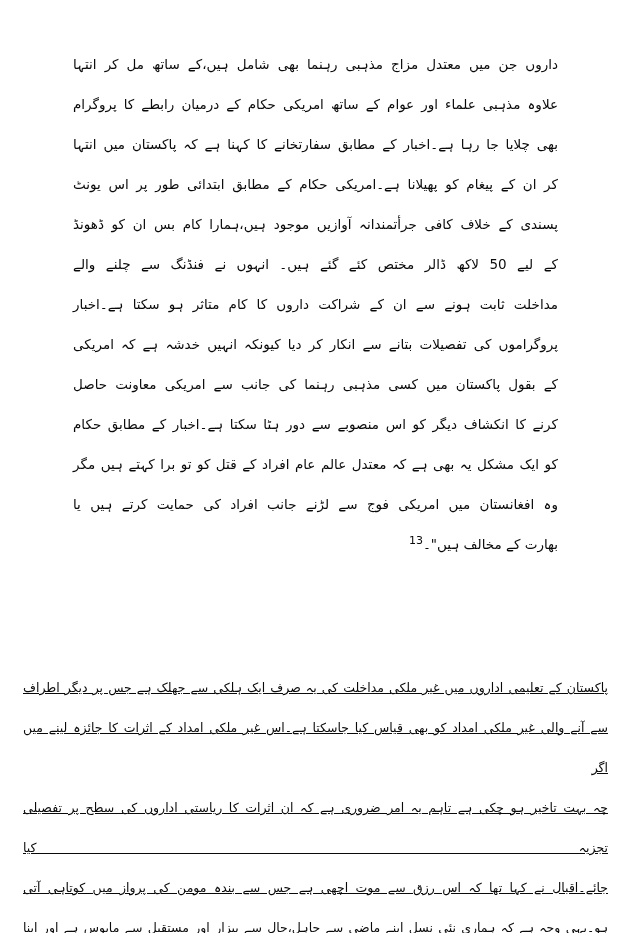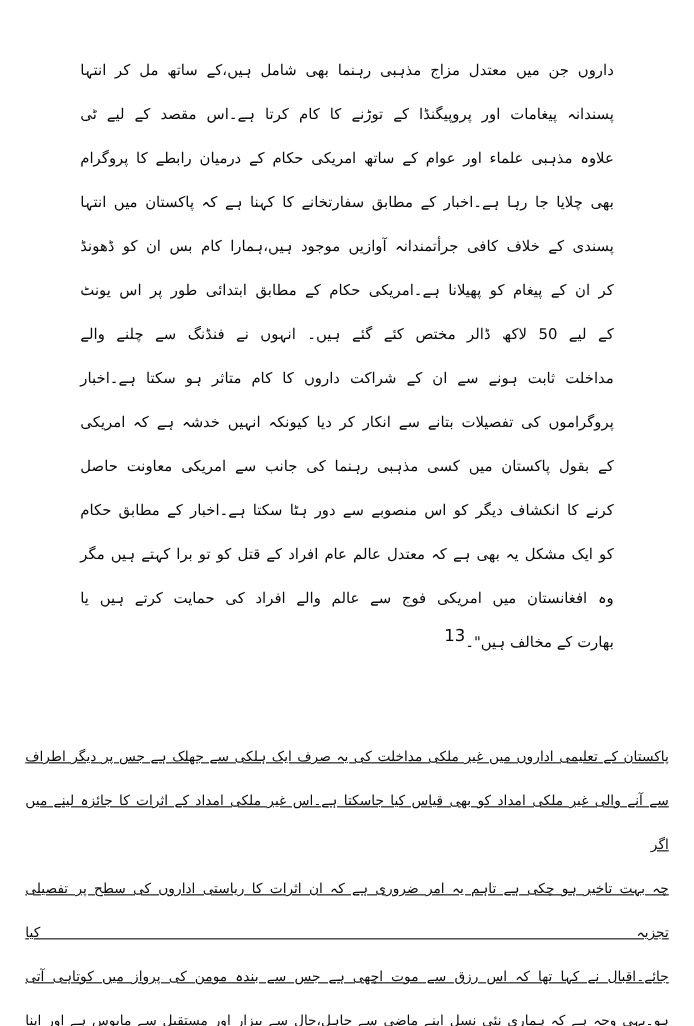--- a/index.html
+++ b/index.html
@@ -48,45 +48,44 @@
     font-size: 12.5px;
   }
   .body-block .line {
     line-height: 40px;
     text-align: justify;
     text-align-last: justify;
     word-spacing: 1px;
     text-decoration: underline;
   }
   sup.footnote-ref {
-    font-size: 15px;
+    font-size: 11px;
     vertical-align: super;
     letter-spacing: 0;
     line-height: 0;
   }
 </style>
 </head>
 <body>
 
 <div class="page">
 
   <div class="quote-block">
     <div class="line">داروں جن میں معتدل مزاج مذہبی رہنما بھی شامل ہیں،کے ساتھ مل کر انتہا</div>
-    <div class="line">پسندانہ پیغامات اور پروپیگنڈا کے توڑنے کا کام کرتا ہے۔اس مقصد کے لیے ٹی</div>
     <div class="line">علاوہ مذہبی علماء اور عوام کے ساتھ امریکی حکام کے درمیان رابطے کا پروگرام</div>
     <div class="line">بھی چلایا جا رہا ہے۔اخبار کے مطابق سفارتخانے کا کہنا ہے کہ پاکستان میں انتہا</div>
+    <div class="line">کر ان کے پیغام کو پھیلانا ہے۔امریکی حکام کے مطابق ابتدائی طور پر اس یونٹ</div>
     <div class="line">پسندی کے خلاف کافی جرأتمندانہ آوازیں موجود ہیں،ہمارا کام بس ان کو ڈھونڈ</div>
-    <div class="line">کر ان کے پیغام کو پھیلانا ہے۔امریکی حکام کے مطابق ابتدائی طور پر اس یونٹ</div>
     <div class="line">کے لیے 50 لاکھ ڈالر مختص کئے گئے ہیں۔ انہوں نے فنڈنگ سے چلنے والے</div>
     <div class="line">مداخلت ثابت ہونے سے ان کے شراکت داروں کا کام متاثر ہو سکتا ہے۔اخبار</div>
     <div class="line">پروگراموں کی تفصیلات بتانے سے انکار کر دیا کیونکہ انہیں خدشہ ہے کہ امریکی</div>
     <div class="line">کے بقول پاکستان میں کسی مذہبی رہنما کی جانب سے امریکی معاونت حاصل</div>
     <div class="line">کرنے کا انکشاف دیگر کو اس منصوبے سے دور ہٹا سکتا ہے۔اخبار کے مطابق حکام</div>
     <div class="line">کو ایک مشکل یہ بھی ہے کہ معتدل عالم عام افراد کے قتل کو تو برا کہتے ہیں مگر</div>
-    <div class="line">وہ افغانستان میں امریکی فوج سے عالم والے افراد کی حمایت کرتے ہیں یا</div>
+    <div class="line">وہ افغانستان میں امریکی فوج سے لڑنے جانب افراد کی حمایت کرتے ہیں یا</div>
     <div class="line-last">
       <span>بھارت کے مخالف ہیں"۔</span><sup class="footnote-ref">13</sup>
     </div>
   </div>
 
   <div class="body-block">
     <div class="line">پاکستان کے تعلیمی اداروں میں غیر ملکی مداخلت کی یہ صرف ایک ہلکی سے جھلک ہے جس پر دیگر اطراف</div>
     <div class="line">سے آنے والی غیر ملکی امداد کو بھی قیاس کیا جاسکتا ہے۔اس غیر ملکی امداد کے اثرات کا جائزہ لینے میں اگر</div>
     <div class="line">چہ بہت تاخیر ہو چکی ہے تاہم یہ امر ضروری ہے کہ ان اثرات کا ریاستی اداروں کی سطح پر تفصیلی تجزیہ کیا</div>
     <div class="line">جائے۔اقبال نے کہا تھا کہ اس رزق سے موت اچھی ہے جس سے بندہ مومن کی پرواز میں کوتاہی آتی</div>

